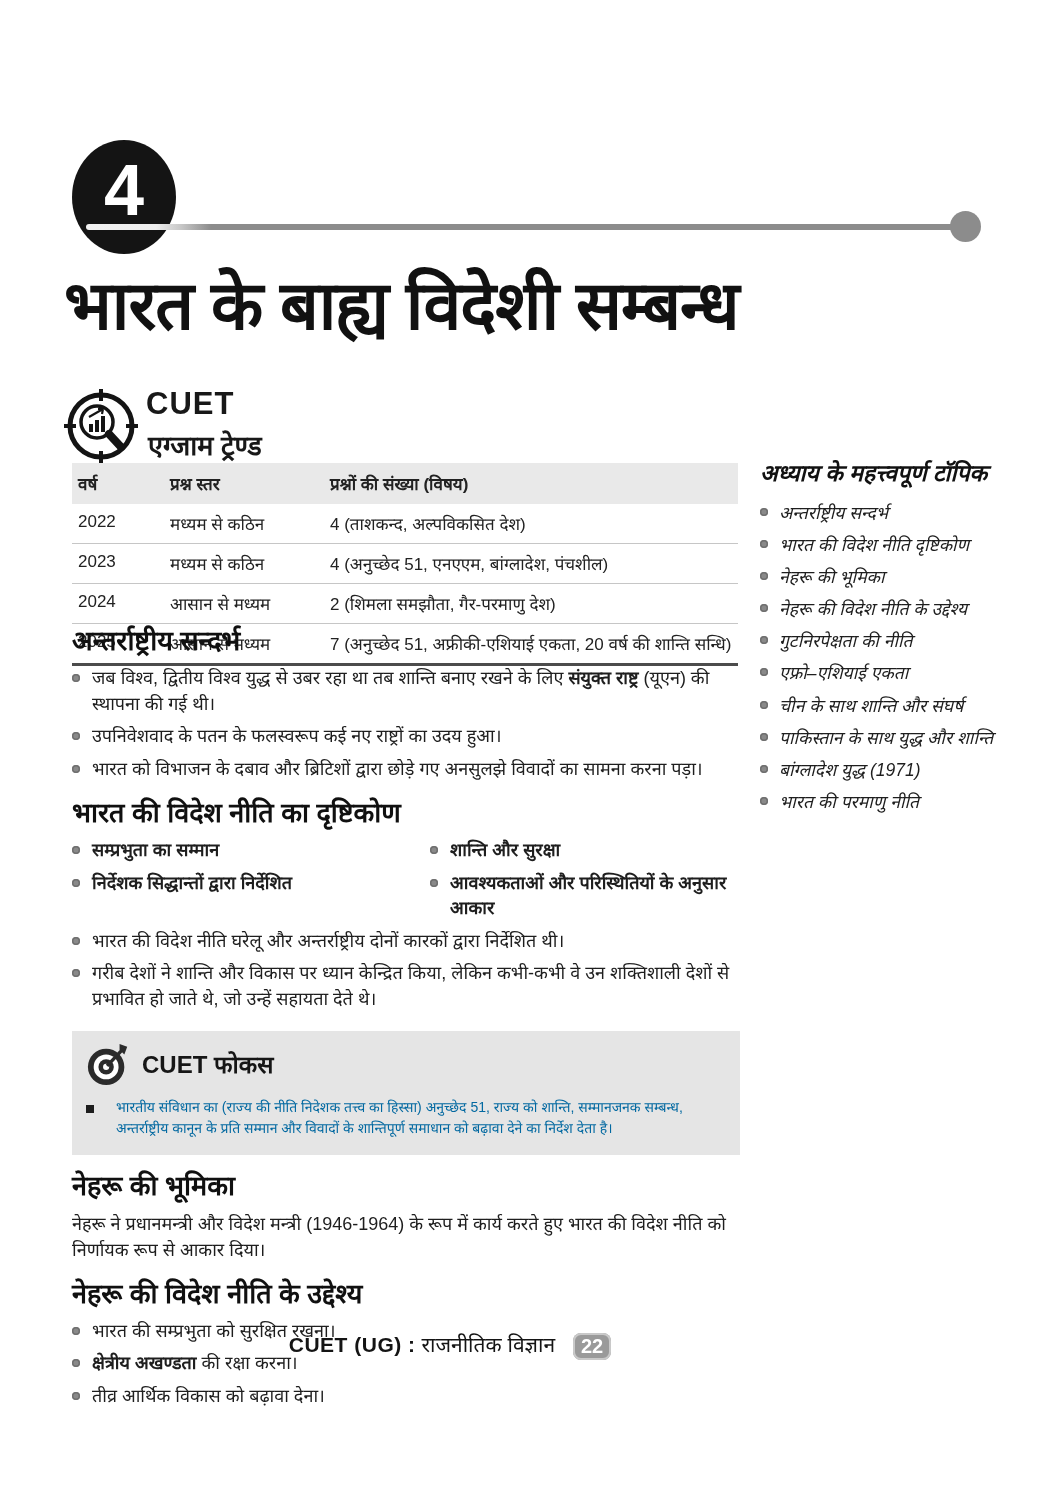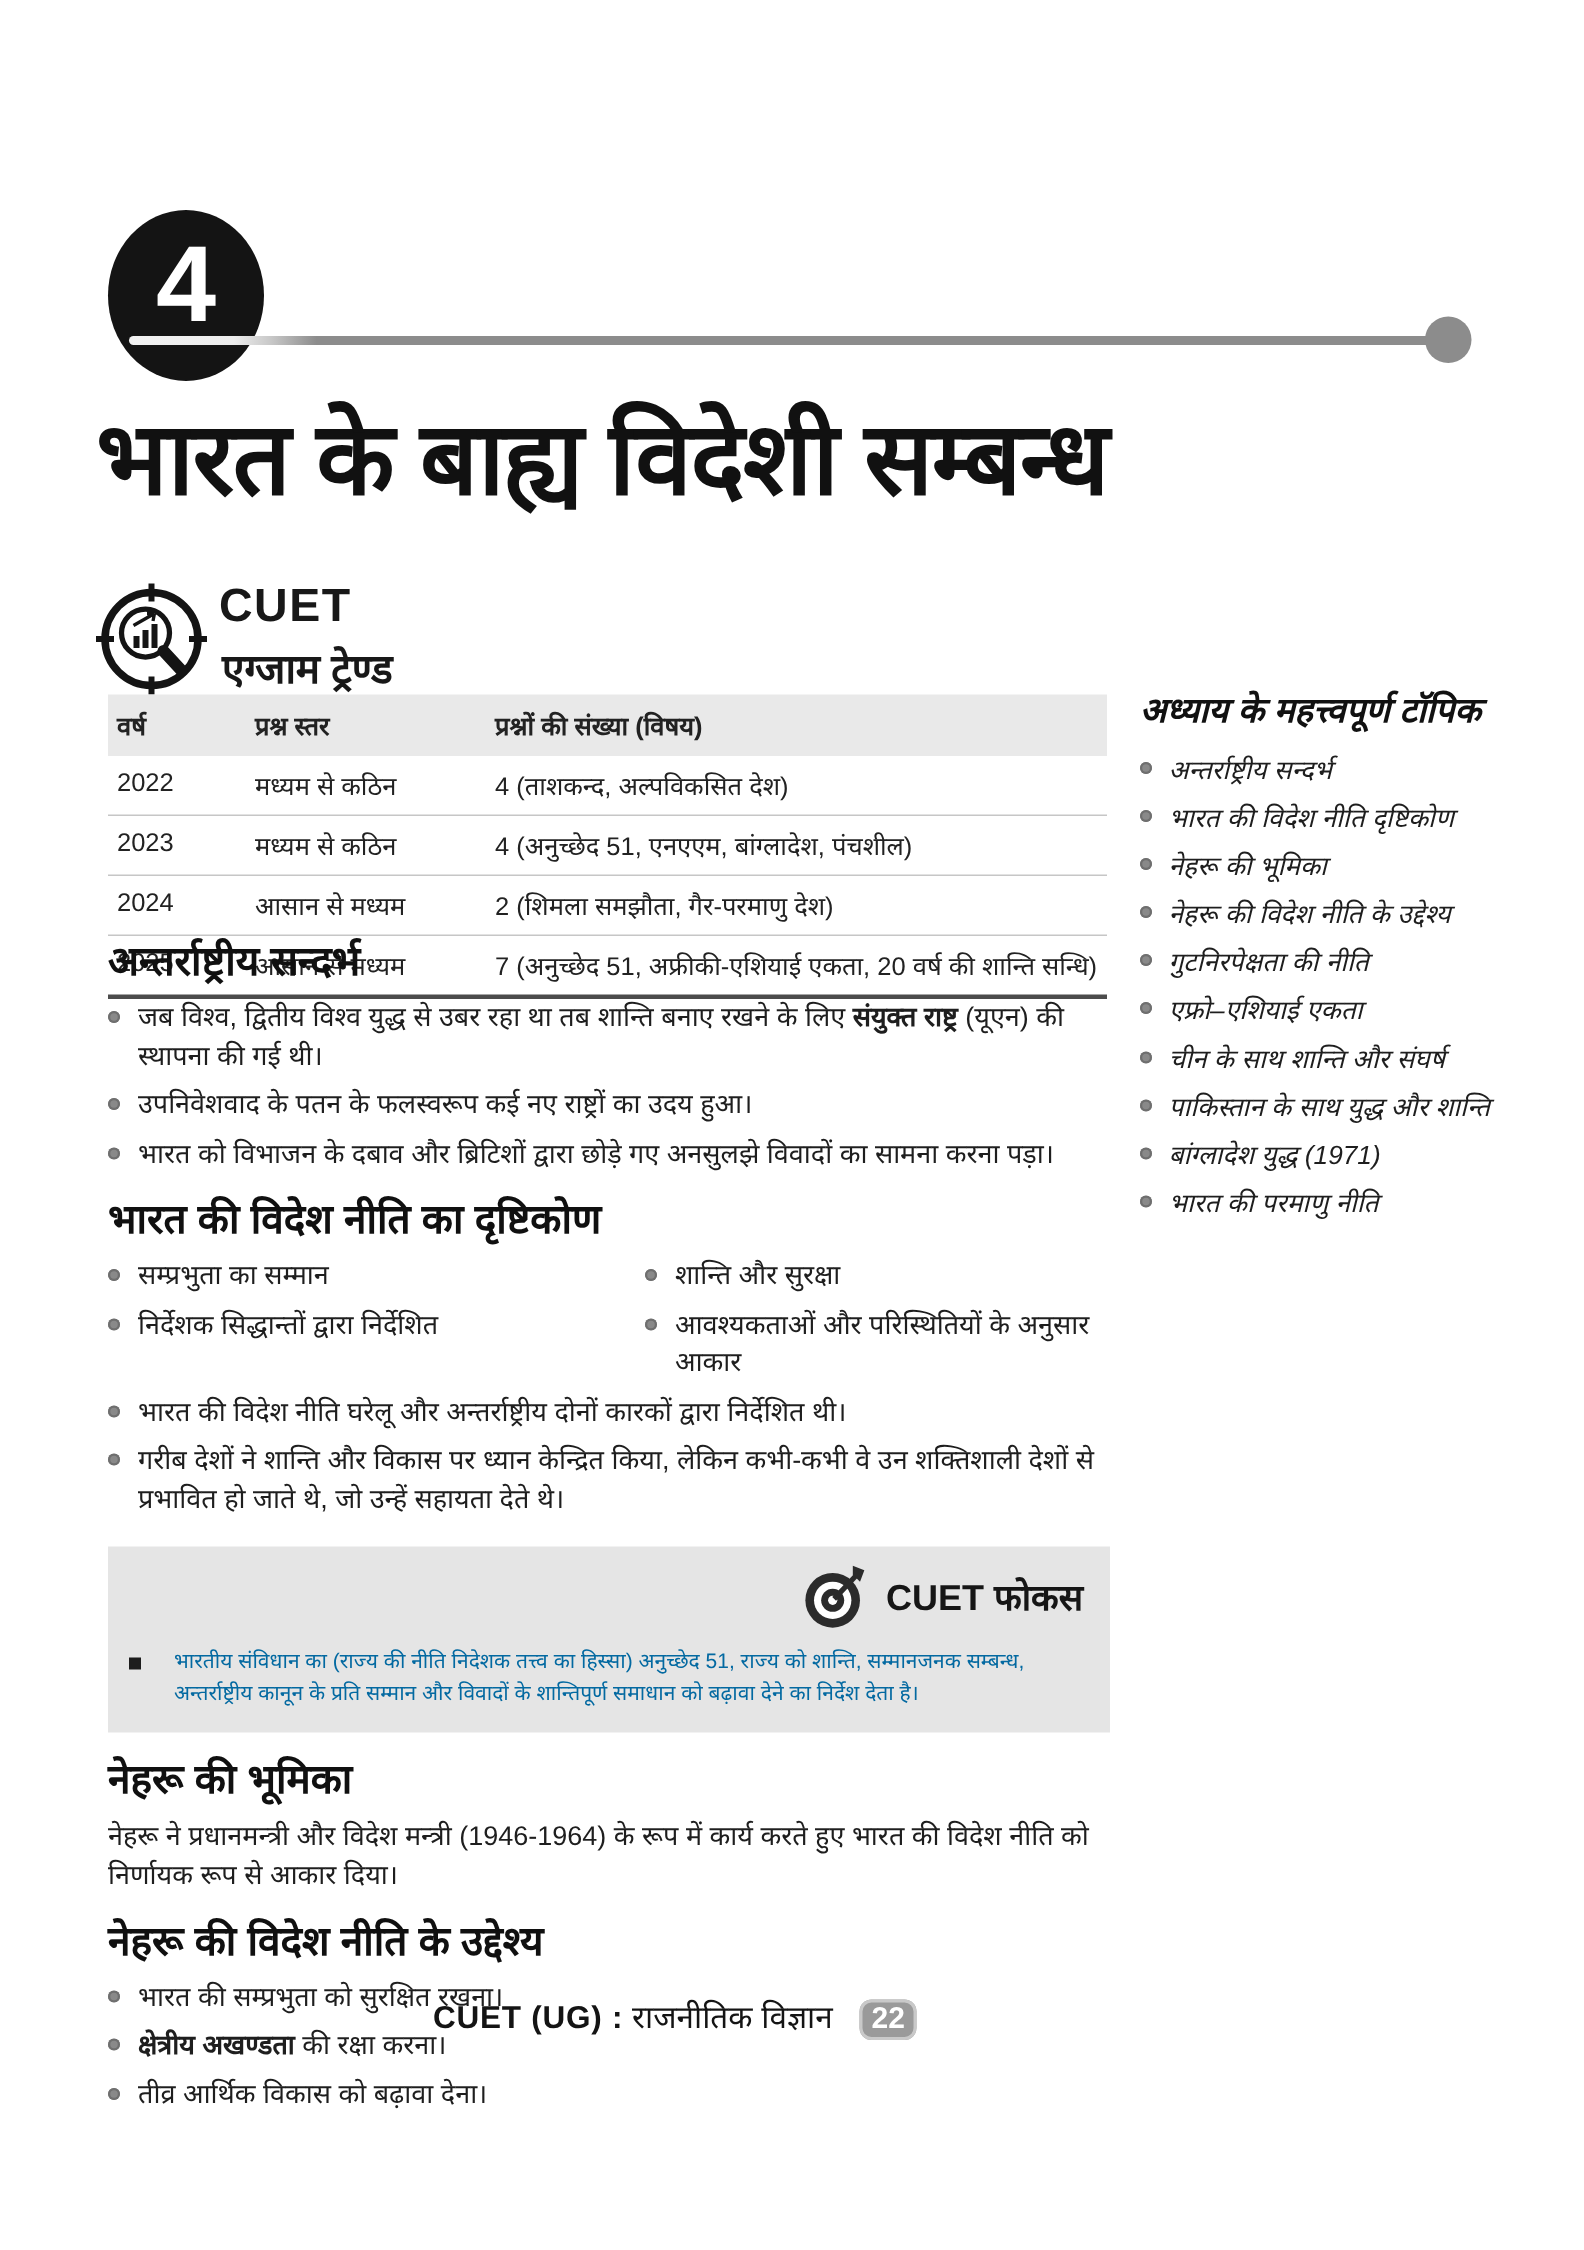--- a/index.html
+++ b/index.html
@@ -29,27 +29,27 @@
   .sidebar-title{font-size:23px;font-weight:700;color:#111;margin:0 0 14px 0;}
   .sb-item{display:flex;gap:11px;font-size:17.5px;line-height:1.32;margin-bottom:9px;color:#1e1e1e;}
   .dot{flex:none;width:8px;height:8px;border-radius:50%;background:#898989;box-shadow:inset 0 0 0 1.5px #6f6f6f;margin-top:6px;}
 
   
   .main{position:absolute;left:72px;top:626px;width:668px;}
   .main h2{font-size:27px;font-weight:700;color:#101010;margin:0 0 9px 0;line-height:1.15;}
   .main h2.mt{margin-top:16px;}
   .bullet{display:flex;gap:12px;font-size:18px;line-height:1.42;margin-bottom:7px;color:#1e1e1e;}
   .bullet .dot{margin-top:8px;}
-  .approach-grid{display:grid;grid-template-columns:352px 1fr;column-gap:6px;}
+  .approach-grid{display:grid;grid-template-columns:352px 1fr;column-gap:6px;font-weight:bold;}
   .para{font-size:18px;line-height:1.45;color:#1e1e1e;margin:0 0 6px 0;}
   b{font-weight:700;}
 
   
   .focus-box{background:#e5e5e5;margin:18px 0 16px 0;padding:10px 18px 16px 14px;}
-  .focus-head{display:flex;align-items:center;justify-content:flex-end;gap:10px;}
+  .focus-head{display:flex;align-items:center;justify-content:flex-start;gap:10px;}
   .focus-title{font-size:24px;font-weight:600;color:#161616;}
   .focus-item{display:flex;gap:22px;font-size:14px;line-height:1.5;margin-top:10px;color:#0369a1;}
   .sq{flex:none;width:8px;height:8px;background:#1d1d1d;margin-top:8px;}
 
   
   .footer{position:absolute;left:0;top:1330px;width:900px;text-align:center;font-size:21px;color:#141414;}
   .footer .fb{font-weight:700;letter-spacing:0.5px;}
   .page-badge{display:inline-block;margin-left:12px;background:#9a9a9a;color:#fff;font-weight:700;font-size:20px;
     padding:2px 8px 3px 8px;border-radius:8px;box-shadow:inset 0 0 0 2px #c9c9c9;vertical-align:middle;line-height:1.1;}
 </style>

